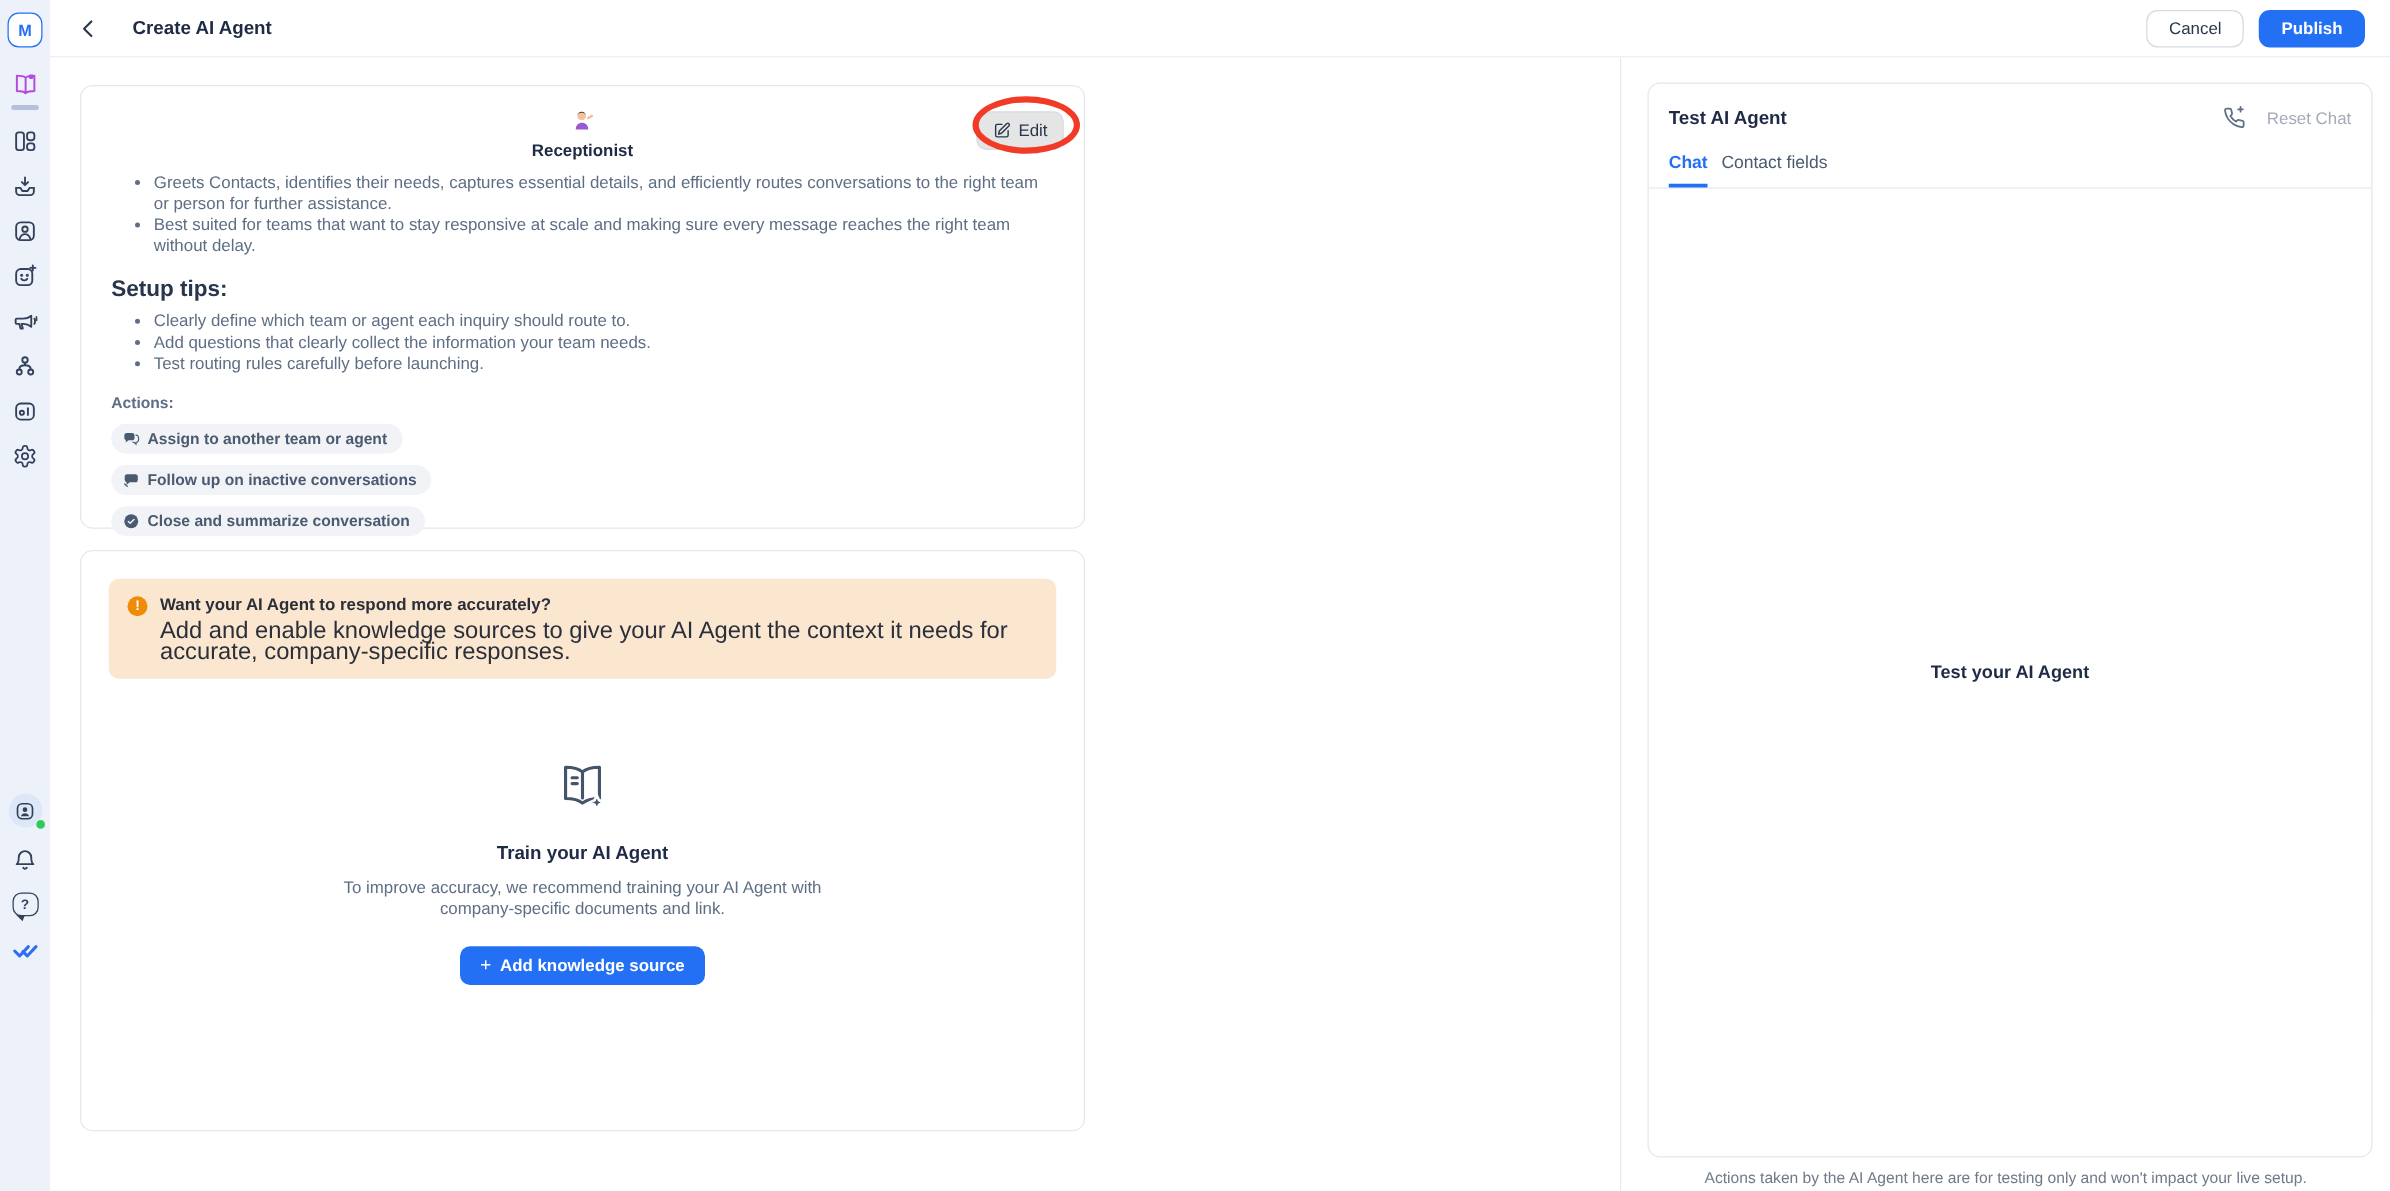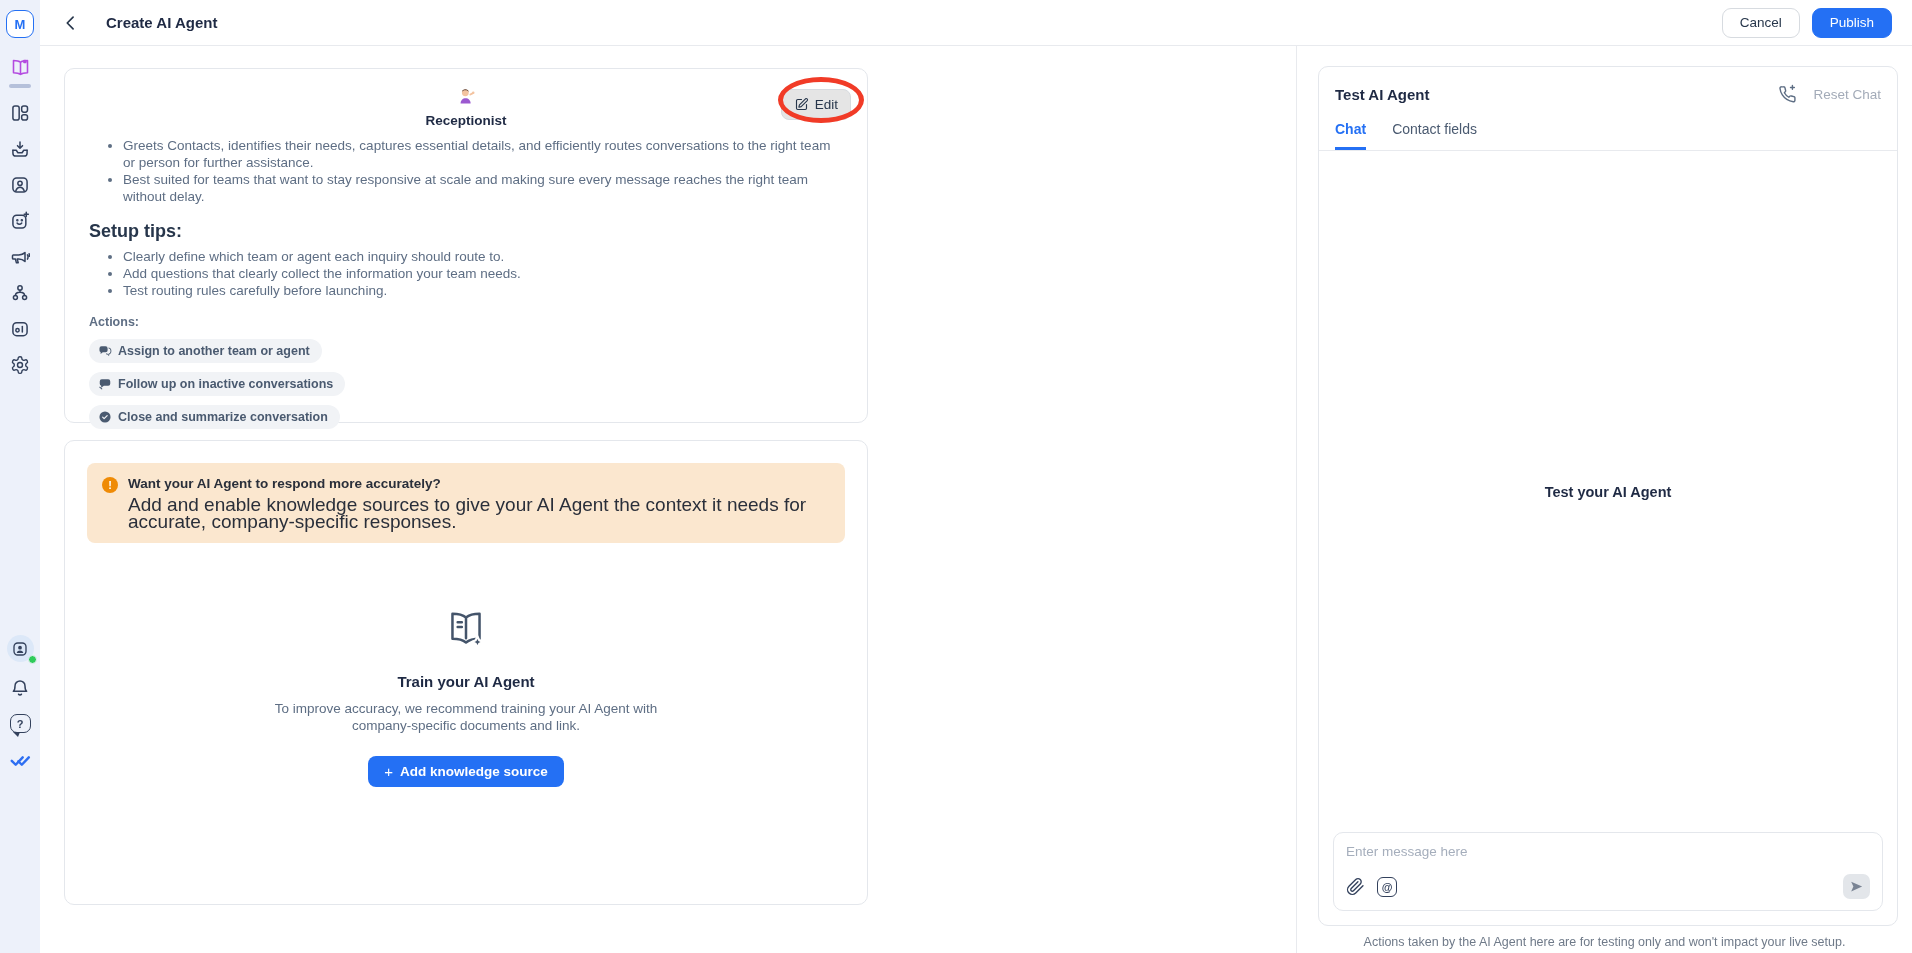--- a/index.html
+++ b/index.html
@@ -55,21 +55,21 @@
   
   .header {
     position:absolute; left:40px; top:0; right:0; height:46px; background:#fff;
     border-bottom:1px solid #E8EAEE; display:flex; align-items:center; padding:0 20px;
   }
   .back-btn { width:22px; height:22px; color:#27364B; cursor:pointer; display:flex; align-items:center; justify-content:center; }
   .page-title { font-size:15px; font-weight:bold; color:#1F2A44; margin-left:24px; }
   .header-actions { margin-left:auto; display:flex; gap:12px; }
   .btn { height:30px; padding:0 17px; border-radius:9px; font-size:13.5px; display:inline-flex; align-items:center; cursor:pointer; font-family:inherit; }
   .btn-secondary { background:#fff; border:1px solid #D7DBE0; color:#27364B; }
-  .btn-primary { background:#2470F4; border:1px solid #2470F4; color:#fff; font-weight:400; }
+  .btn-primary { background:#2470F4; border:1px solid #2470F4; color:#fff; font-weight:700; }
 
   
   .main { position:absolute; left:40px; top:46px; width:1256px; height:907px; background:#fff; }
   .card {
     position:absolute; left:24px; width:804px; background:#fff;
     border:1px solid #E4E7EC; border-radius:10px;
   }
   .card-agent { top:22px; height:355px; padding:17px 24px; }
   .agent-header { display:flex; align-items:center; gap:7px;flex-direction:column; }
   .agent-title { font-size:13.5px; font-weight:bold; color:#1F2A44; }
@@ -126,21 +126,21 @@
   .test-panel {
     position:absolute; left:21px; top:20px; width:580px; height:860px;
     border:1px solid #E4E7EC; border-radius:10px; background:#fff;
     display:flex; flex-direction:column;
   }
   .tp-header { padding:17px 16px 0; display:flex; align-items:center; }
   .tp-title { font-size:15px; font-weight:bold; color:#1F2A44; }
   .tp-right { margin-left:auto; display:flex; align-items:center; gap:16px; }
   .phone-btn { color:#5E6E84; cursor:pointer; }
   .reset-chat { font-size:13.5px; color:#A3ABB8; cursor:pointer; }
-  .tp-tabs { display:flex; gap:26px; padding:0 16px; margin-top:17px; border-bottom:1px solid #E8EAEE; }
+  .tp-tabs { display:flex; gap:11px; padding:0 16px; margin-top:17px; border-bottom:1px solid #E8EAEE; }
   .tab { font-size:14px; color:#4A5A70; padding-bottom:10px; cursor:pointer; border-bottom:3px solid transparent; }
   .tab.active { color:#2470F4; font-weight:bold; border-bottom-color:#2470F4; }
   .tp-chat { flex:1; display:flex; flex-direction:column; align-items:center; justify-content:center; }
   .empty-title { font-size:14.5px; font-weight:bold; color:#1F2A44; }
   .empty-body { margin-top:10px; font-size:13.5px; line-height:17px; color:#95A0B0; text-align:center; width:330px; }
   .tp-input { margin:0 14px 14px; border:1px solid #E4E7EC; border-radius:10px; padding:11px 12px; }
   .tp-placeholder { font-size:13.5px; color:#A5AEBC; cursor:text; }
   .tp-input-row { margin-top:15px; display:flex; align-items:center; gap:12px; }
   .input-icon { color:#33415C; cursor:pointer; }
   .at-icon {
@@ -420,40 +420,18 @@
 
       <div class="tp-tabs">
         <span class="tab active">Chat</span>
         <span class="tab">Contact fields</span>
       </div>
 
       <div class="tp-chat">
         <div class="empty-title">Test your AI Agent</div>
       </div>
 
-      <div class="tp-input">
-        <div class="tp-placeholder">Enter message here</div>
-        <div class="tp-input-row">
-          <span class="input-icon">
-            <span>
-              <svg viewBox="0 0 24 24" width="19" height="19" fill="none" stroke="currentColor" stroke-width="1.7" stroke-linecap="round" stroke-linejoin="round">
-                <path d="M21.44 11.05l-9.19 9.19a6 6 0 0 1-8.49-8.49l8.57-8.57A4 4 0 1 1 18 8.84l-8.59 8.57a2 2 0 0 1-2.83-2.83l8.49-8.48"></path>
-              </svg>
-            </span>
-          </span>
-          <span class="at-icon">
-            <span>@</span>
-          </span>
-          <button class="send-btn">
-            <span>
-              <svg viewBox="0 0 24 24" width="15" height="15" fill="currentColor">
-                <path d="M3.5 4.2L21 12 3.5 19.8 7 12z"></path>
-              </svg>
-            </span>
-          </button>
-        </div>
-      </div>
     </div>
 
     <div class="rp-footer">Actions taken by the AI Agent here are for testing only and won't impact your live setup.</div>
   </div>
 
 </div>
 
 </body></html>

